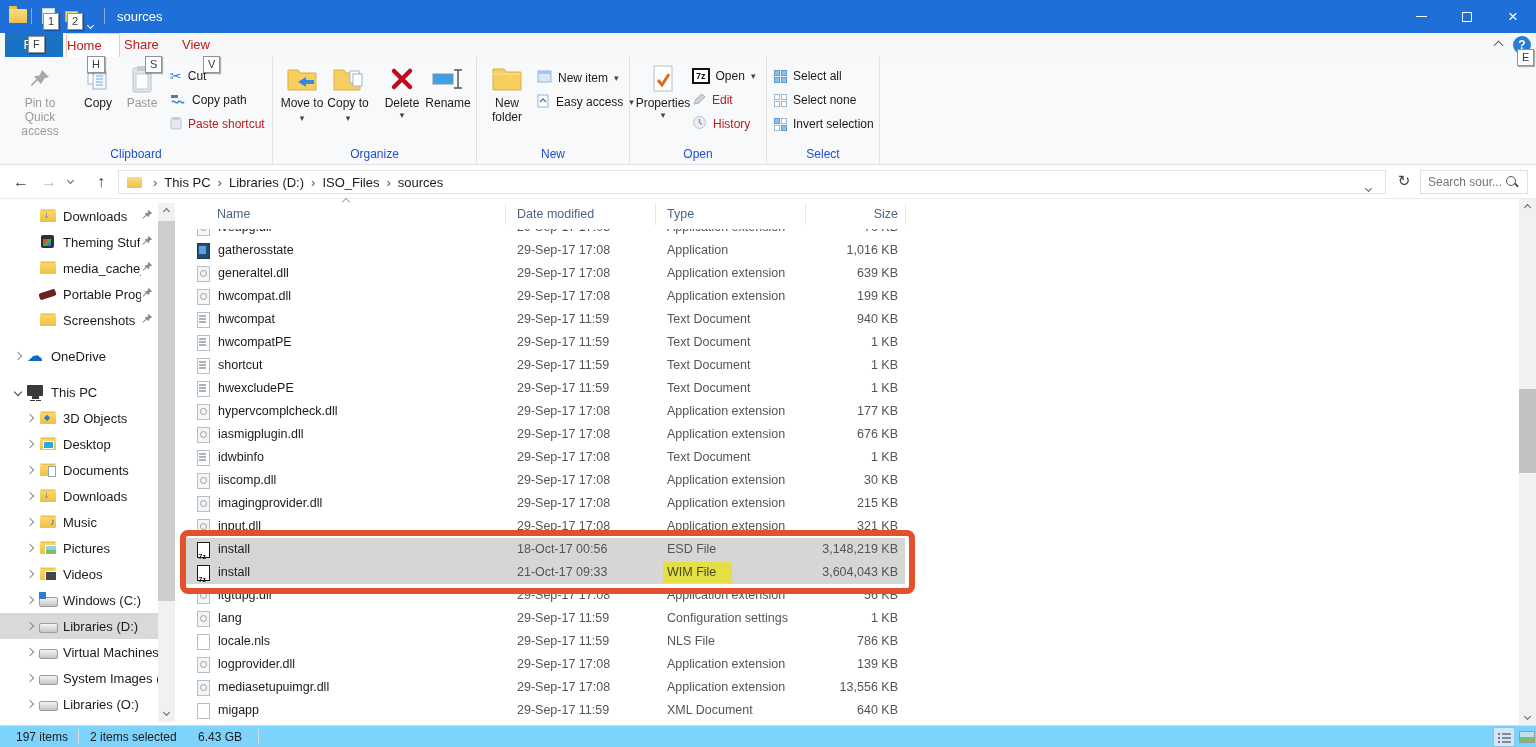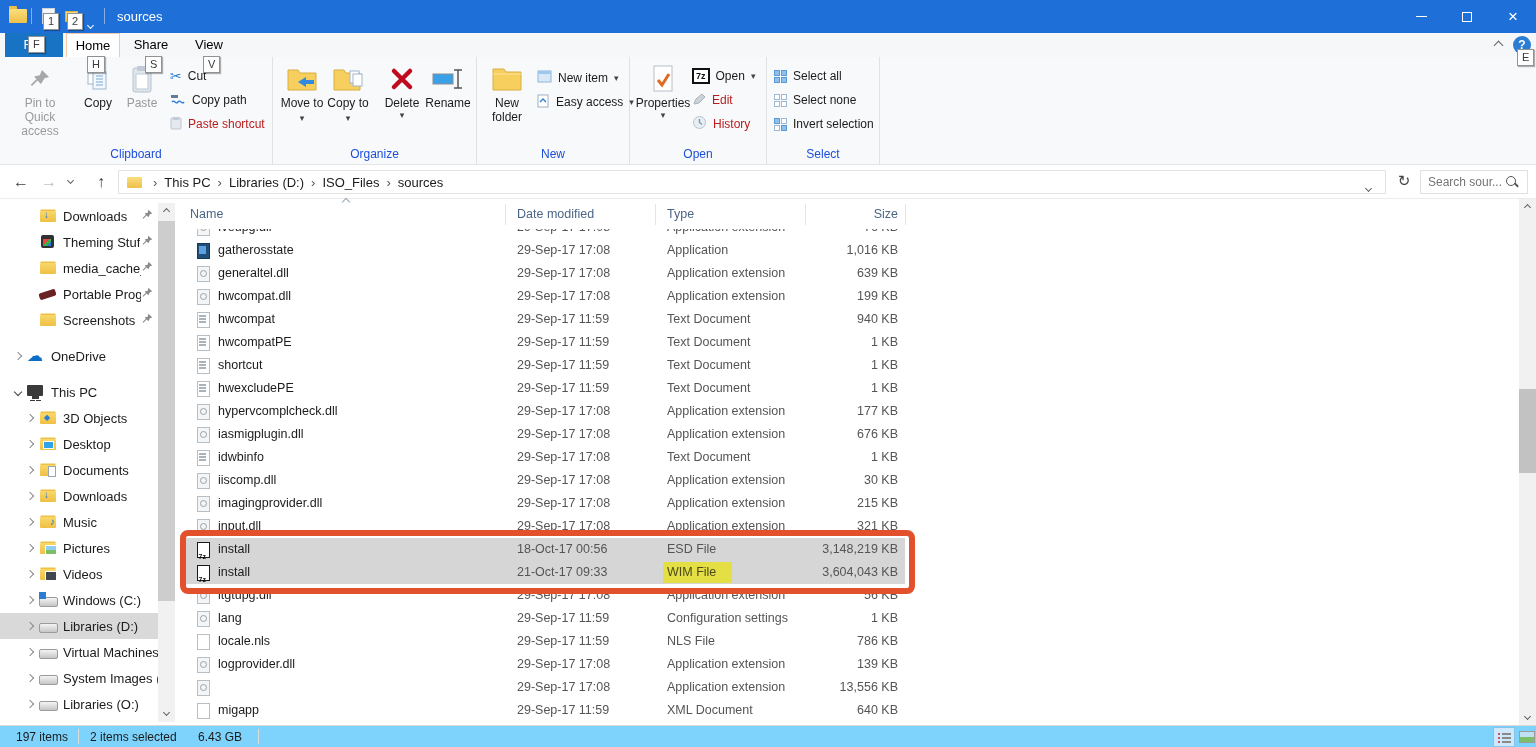--- a/index.html
+++ b/index.html
@@ -17,21 +17,21 @@
   .qat-caret { position:absolute; left:88px; top:14px; }
   #titlebar .title { position:absolute; left:117px; top:0; line-height:33px; font-size:13px; }
   .winbtn { position:absolute; top:0; width:46px; height:33px; display:flex; align-items:center; justify-content:center; color:#fff; }
   .winbtn .mini { width:11px; height:1px; background:#fff; }
   .winbtn .maxi { width:10px; height:10px; border:1px solid #fff; }
   .winbtn .clos { font-size:17px; line-height:17px; }
 
   
   #tabrow { position:absolute; left:0; top:33px; width:1536px; height:24px; background:#f6f7f9; }
   .tab-file { position:absolute; left:5px; top:0; width:58px; height:24px; background:#1873c5; color:#fff; font-size:13px; text-align:center; line-height:24px; }
-  .tab { position:absolute; top:0; width:54px; height:24px; font-size:13px; color:#000000; text-align:center; line-height:24px; }
+  .tab { position:absolute; top:0; width:54px; height:24px; font-size:13px; color:#b91c1c; text-align:left; line-height:24px; }
   .tab.sel { background:#ffffff; border:1px solid #f3c9a9; border-bottom:none; }
   .ribbon-collapse { position:absolute; left:1488px; top:4px; width:20px; height:16px; display:flex; align-items:center; justify-content:center; }
   .help-btn { position:absolute; left:1513px; top:3px; width:18px; height:18px; border-radius:50%; background:#2b7cd3; color:#fff; font-size:12px; text-align:center; line-height:18px; font-weight:bold; }
 
   
   .chev { display:inline-block; width:7px; height:7px; border-right:1.5px solid #5f6368; border-bottom:1.5px solid #5f6368; }
   .chev.up { transform:rotate(-135deg); }
   .chev.down { transform:rotate(45deg); margin-top:-3px; }
   .chev.small { width:5px; height:5px; }
 
@@ -111,21 +111,21 @@
   .pin-svg { width:12px; height:12px; }
 
   
   #sb-scroll { position:absolute; left:158px; top:4px; width:17px; height:519px; background:#f1f1f1; }
   #sb-scroll .arr { position:absolute; left:0; width:17px; height:17px; display:flex; align-items:center; justify-content:center; color:#555; }
   #sb-scroll .thumb { position:absolute; left:0; top:18px; width:17px; height:380px; background:#cdcdcd; }
 
   
   #fl-header { position:absolute; left:185px; top:2px; width:1334px; height:27px; font-size:12.5px; color:#4c6586; }
   #fl-header .hsep { position:absolute; top:3px; width:1px; height:21px; background:#e5e5e5; }
-  #fl-header .hname { position:absolute; left:5px; top:6px; }
+  #fl-header .hname { position:absolute; left:32px; top:6px; }
   #fl-header .hdate { position:absolute; left:332px; top:6px; }
   #fl-header .htype { position:absolute; left:482px; top:6px; }
   #fl-header .hsize { position:absolute; left:560px; width:153px; top:6px; text-align:right; }
   .sort-up { position:absolute; left:158px; top:-2px; width:6px; height:6px; border-left:1.2px solid #9aa7b8; border-top:1.2px solid #9aa7b8; transform:rotate(45deg); }
 
   #fl-rows { position:absolute; left:185px; top:30px; width:1334px; height:497px; overflow:hidden; }
   .frow { position:relative; height:23px; line-height:23px; width:720px; font-size:12.5px; }
   .frow.sel { background:#d6d6d6; }
   .frow.clip { margin-top:-13px; }
   .ficon { position:absolute; left:10px; top:3px; width:16px; height:17px; }
@@ -780,20 +780,21 @@
         <div class="frow">
           <span class="ficon icon-dll"></span>
           <span class="fname">logprovider.dll</span>
           <span class="fdate">29-Sep-17 17:08</span>
           <span class="ftype"><span class="ftype-in">Application extension</span></span>
           <span class="fsize">139 KB</span>
         </div>
 
         <div class="frow">
           <span class="ficon icon-dll"></span>
+          <span class="fname">mediasetupuimgr.dll</span>
           <span class="fdate">29-Sep-17 17:08</span>
           <span class="ftype"><span class="ftype-in">Application extension</span></span>
           <span class="fsize">13,556 KB</span>
         </div>
 
         <div class="frow">
           <span class="ficon icon-page"></span>
           <span class="fname">migapp</span>
           <span class="fdate">29-Sep-17 11:59</span>
           <span class="ftype"><span class="ftype-in">XML Document</span></span>

